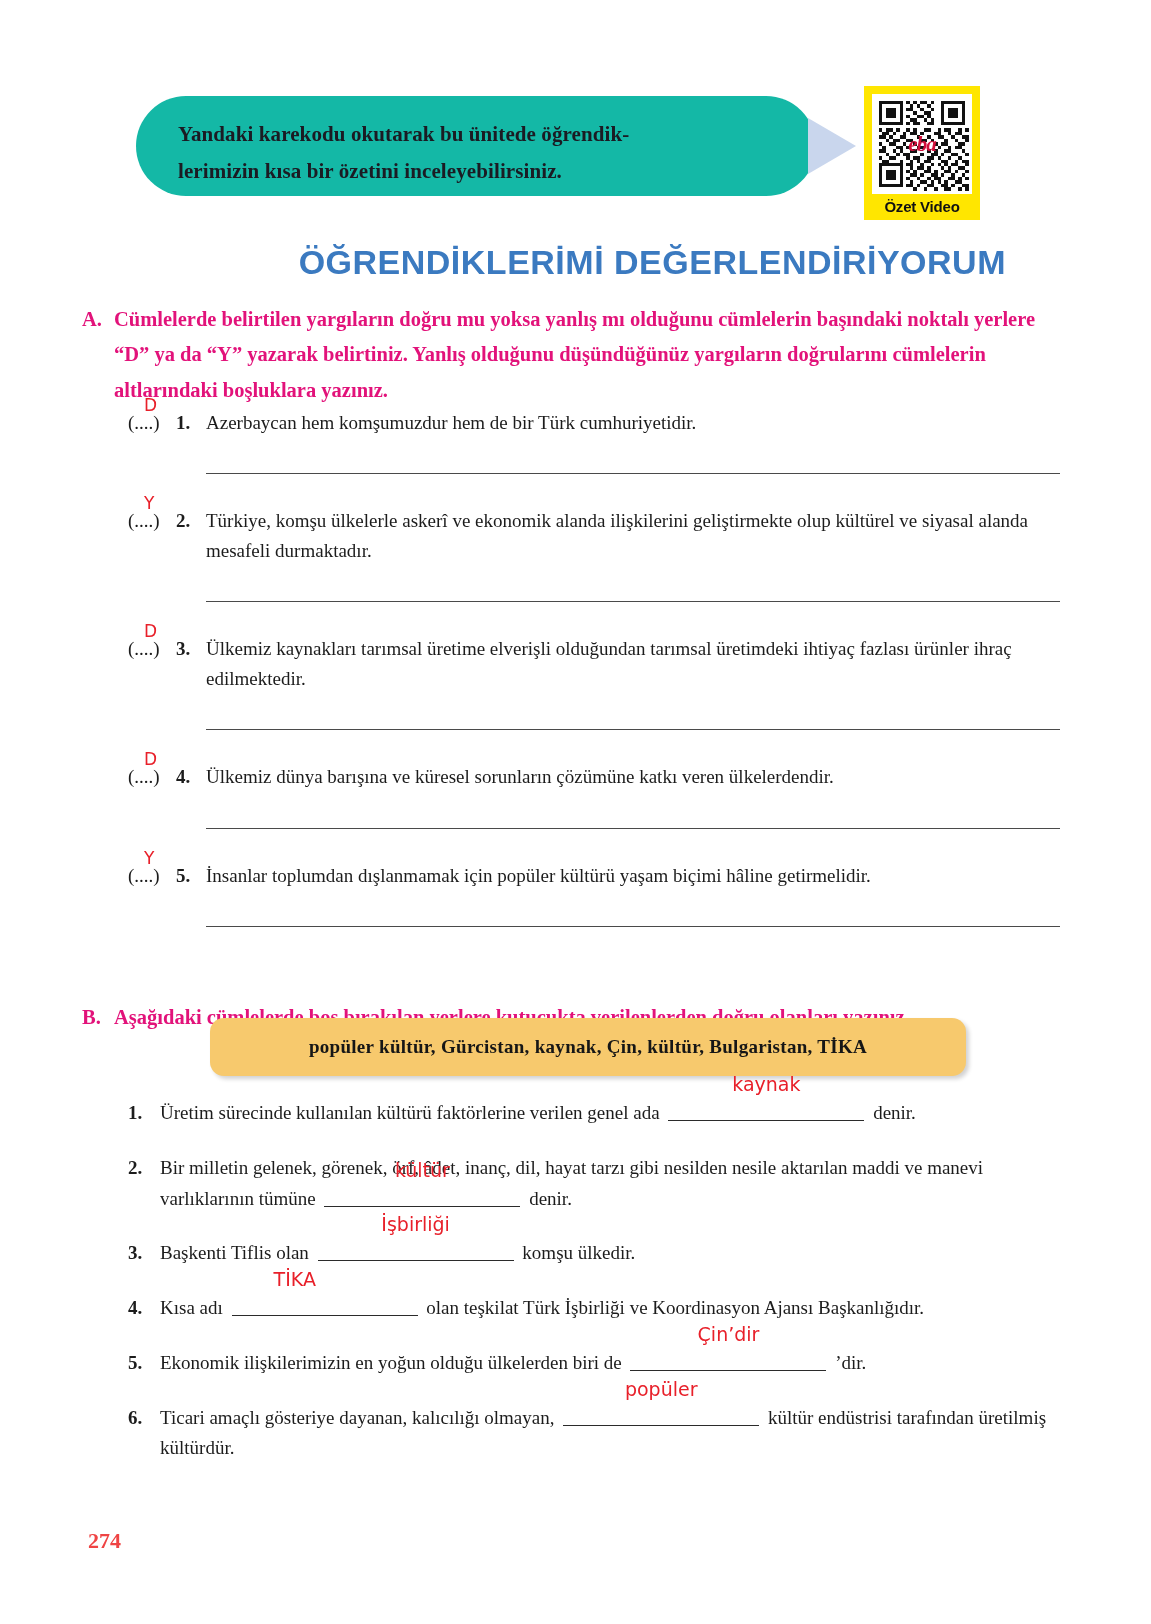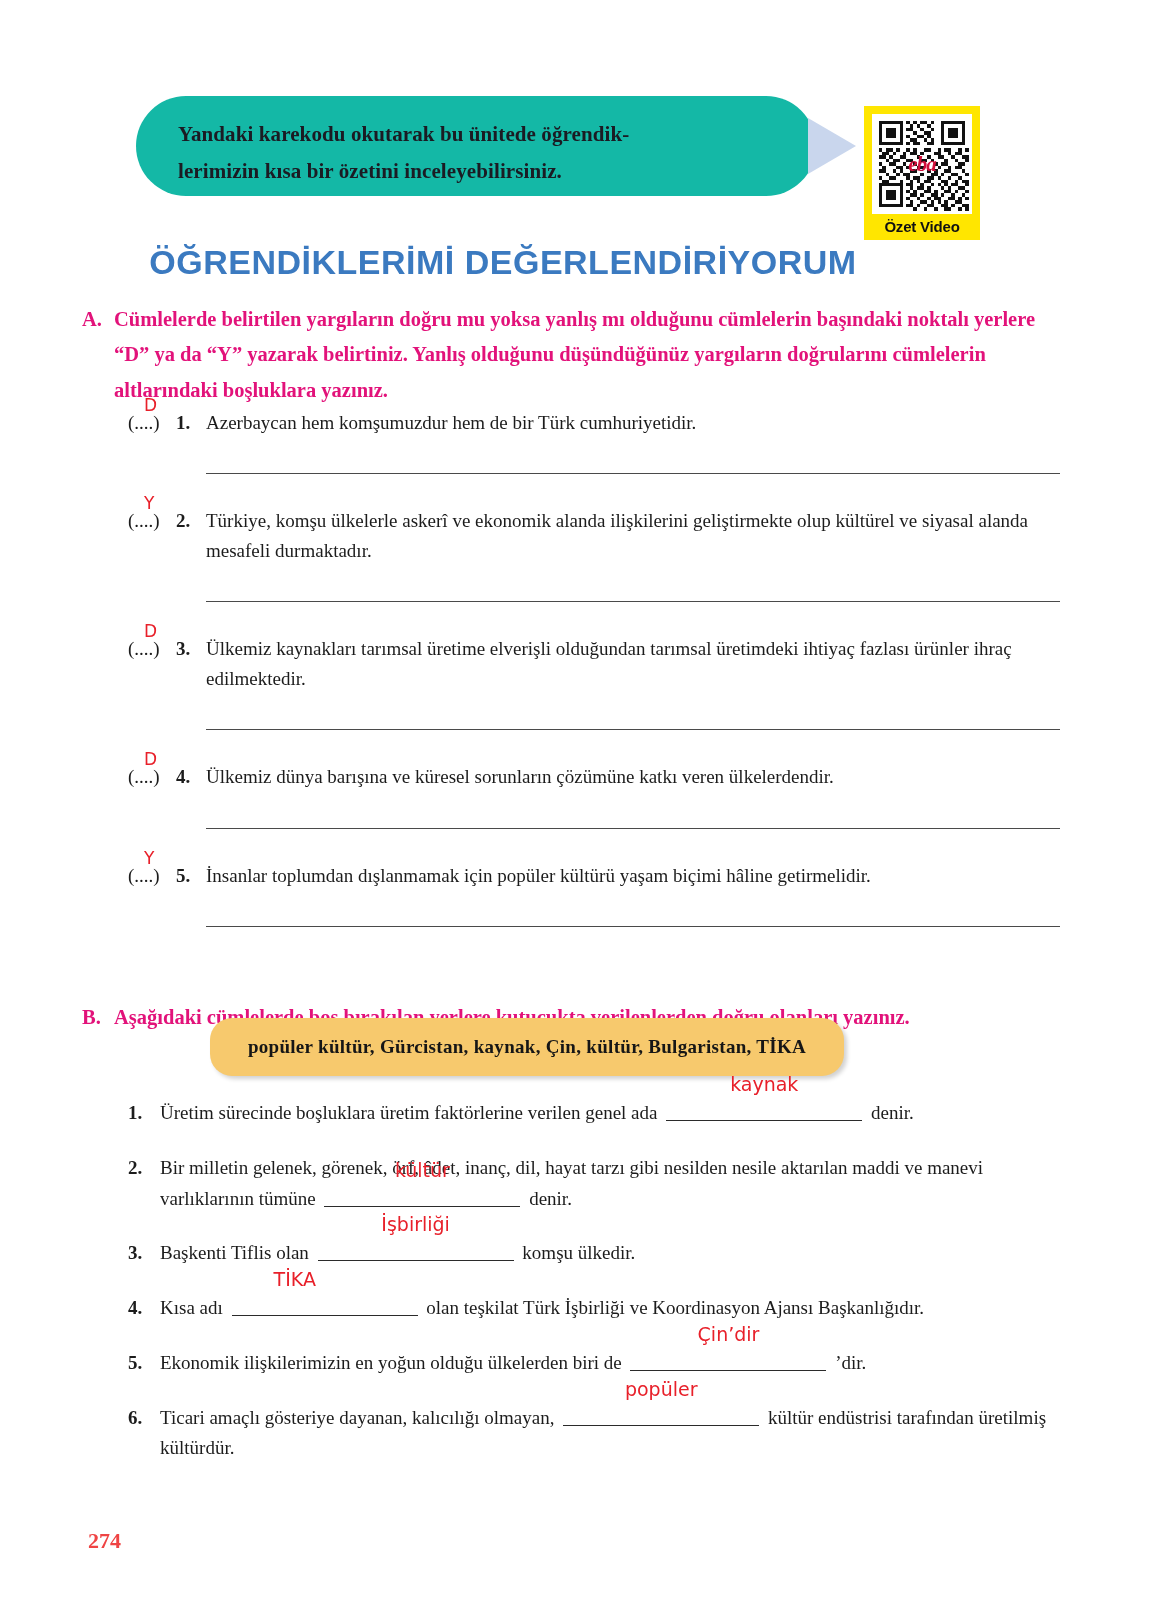--- a/index.html
+++ b/index.html
@@ -65,21 +65,20 @@
   .qr-panel {
     position: absolute;
     left: 864px;
     top: 86px;
     width: 116px;
     height: 134px;
     background: #ffe600;
     box-sizing: border-box;
     padding: 8px 8px 0 8px;
     text-align: center;
-    margin-top: 20px;
   }
   .qr-img {
     width: 100px;
     height: 100px;
     background: #ffffff;
     position: relative;
     overflow: hidden;
   }
   .qr-img svg { display: block; }
   .qr-eba {
@@ -103,21 +102,21 @@
     line-height: 26px;
     letter-spacing: -0.2px;
   }
 
   
   .main-title {
     position: absolute;
     left: 0;
     top: 243px;
     width: 1006px;
-    text-align: center;
+    text-align: right;
     font-family: "Liberation Sans", sans-serif;
     font-weight: bold;
     font-size: 34px;
     letter-spacing: 0.5px;
     color: #3b7ac0;
   }
 
   
   .section {
     position: absolute;
@@ -187,24 +186,24 @@
     margin-right: 8px;
   }
   .sp-1 { height: 36px; }
   .sp-2 { height: 32px; }
 
   
   .wordbank {
     position: absolute;
     left: 210px;
     top: 1018px;
-    width: 634px;
+    width: 756px;
     height: 58px;
     background: #f7c96d;
-    border-radius: 22px;
+    border-radius: 14px;
     box-shadow: 3px 3px 4px rgba(0,0,0,0.18);
     display: flex;
     align-items: center;
     justify-content: center;
     font-weight: bold;
     font-size: 19px;
     color: #161616;
     letter-spacing: 0.3px;
   }
 
@@ -541,21 +540,21 @@
 
   <div class="wordbank">
     <span>popüler kültür,  Gürcistan,  kaynak,  Çin,  kültür,  Bulgaristan,  TİKA</span>
   </div>
 
   <div class="b-items">
 
     <div class="b-item">
       <span class="b-num">1.</span>
       <span class="b-body">
-        <span>Üretim sürecinde boşluklara üretim faktörlerine verilen genel ada</span>
+        <span>Üretim sürecinde kullanılan kültürü faktörlerine verilen genel ada</span>
         <span class="blank">
           <span class="blank-ans">kaynak</span>
         </span>
         <span>denir.</span>
       </span>
     </div>
 
     <div class="b-item">
       <span class="b-num">2.</span>
       <span class="b-body">

